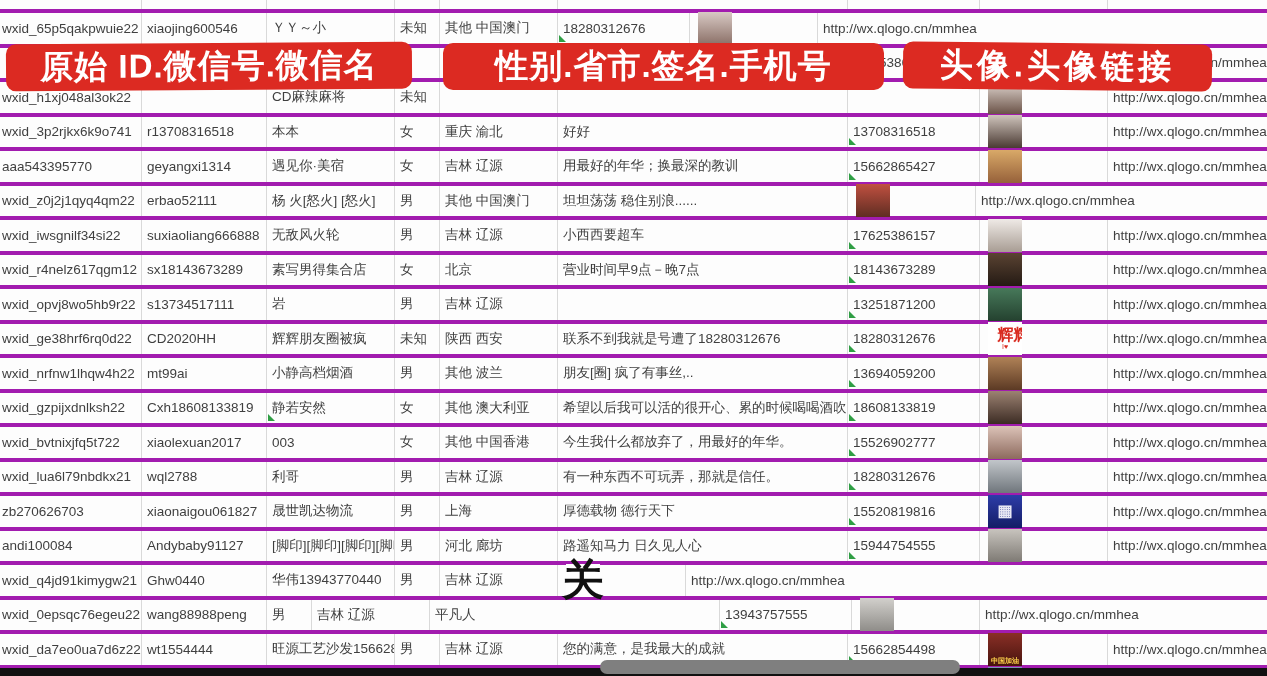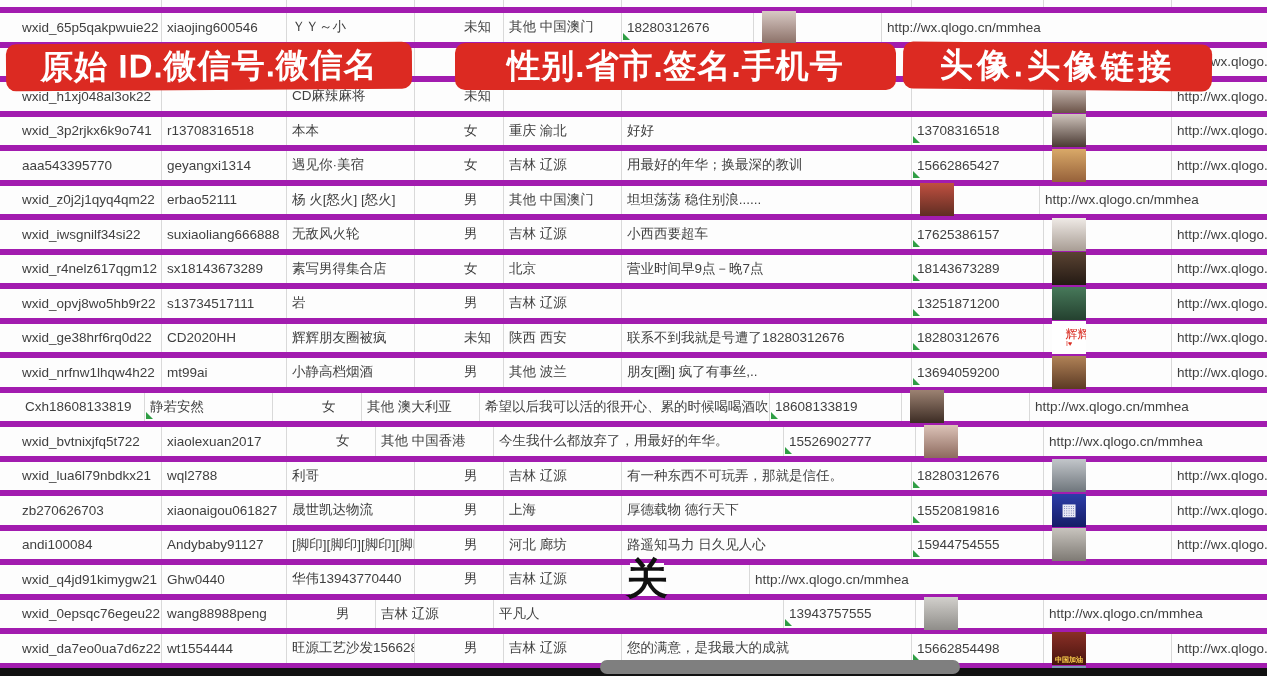--- a/index.html
+++ b/index.html
@@ -1,27 +1,27 @@
 <!DOCTYPE html>
 <html><head>
 <meta charset="utf-8">
 <style>
   html,body{margin:0;padding:0;}
   body{width:1267px;height:676px;overflow:hidden;background:#fff;
        font-family:"Liberation Sans",sans-serif;}
   .sheet{position:relative;width:1267px;height:676px;background:#fdfdfd;overflow:hidden;}
-  .row{display:flex;height:34.5px;box-sizing:border-box;border-bottom:6px solid #a21caf;position:relative;padding-left:20px;}
+  .row{display:flex;height:34.5px;box-sizing:border-box;border-bottom:4px solid #a21caf;position:relative;}
   .row.toprow{height:13px;}
   .cell{box-sizing:border-box;border-right:1px solid #d9d9d9;height:100%;
         display:flex;align-items:center;padding-left:5px;overflow:hidden;
         white-space:nowrap;font-size:13.5px;color:#3f3f3f;position:relative;flex-shrink:0;}
   .c1{width:142px;padding-left:2px;}
   .c2{width:125px;}
   .c3{width:128px;}
-  .c4{width:45px;margin-left:44px;}
+  .c4{width:45px;}
   .c5{width:118px;}
   .c6{width:290px;}
   .c7{width:132px;}
   .c8{width:128px;padding-left:8px;overflow:visible;}
   .c9{width:159px;border-right:none;}
   .tri{position:absolute;left:1px;bottom:2px;width:0;height:0;
        border-bottom:7px solid #2f9e44;border-right:7px solid transparent;}
   .avatar{width:34px;height:33px;flex-shrink:0;display:flex;flex-direction:column;
           align-items:center;justify-content:center;overflow:hidden;line-height:1;}
   .avatar.big{overflow:visible;background:#fff !important;z-index:3;}
@@ -329,21 +329,21 @@
         </div>
         <div class="cell c6">
           <span>联系不到我就是号遭了18280312676</span>
         </div>
         <div class="cell c7">
           <span>18280312676</span>
           <div class="tri"></div>
         </div>
         <div class="cell c8">
           <div class="avatar" style="background: linear-gradient(rgb(255, 255, 255), rgb(255, 255, 255));">
-            <span style="color: rgb(217, 43, 32); font-size: 12px; font-weight: normal; margin-left: 17px;">辉辉</span>
+            <span style="color: rgb(217, 43, 32); font-size: 16px; font-weight: bold; margin-left: 17px;">辉辉</span>
             <span style="color: rgb(217, 43, 32); font-size: 7px;">I♥</span>
           </div>
         </div>
         <div class="cell c9">
           <span>http://wx.qlogo.cn/mmhead</span>
         </div>
       </div>
       <div class="row">
         <div class="cell c1">
           <span>wxid_nrfnw1lhqw4h22</span>
@@ -368,20 +368,23 @@
           <div class="tri"></div>
         </div>
         <div class="cell c8">
           <div class="avatar" style="background: linear-gradient(rgb(176, 130, 87), rgb(92, 58, 36));"></div>
         </div>
         <div class="cell c9">
           <span>http://wx.qlogo.cn/mmhead</span>
         </div>
       </div>
       <div class="row">
+        <div class="cell c1">
+          <span>wxid_gzpijxdnlksh22</span>
+        </div>
         <div class="cell c2">
           <span>Cxh18608133819</span>
         </div>
         <div class="cell c3">
           <span>静若安然</span>
           <div class="tri"></div>
         </div>
         <div class="cell c4">
           <span>女</span>
         </div>
@@ -401,20 +404,23 @@
         <div class="cell c9">
           <span>http://wx.qlogo.cn/mmhead</span>
         </div>
       </div>
       <div class="row">
         <div class="cell c1">
           <span>wxid_bvtnixjfq5t722</span>
         </div>
         <div class="cell c2">
           <span>xiaolexuan2017</span>
+        </div>
+        <div class="cell c3">
+          <span>003</span>
         </div>
         <div class="cell c4">
           <span>女</span>
         </div>
         <div class="cell c5">
           <span>其他 中国香港</span>
         </div>
         <div class="cell c6">
           <span>今生我什么都放弃了，用最好的年华。</span>
         </div>
@@ -630,18 +636,18 @@
         <div class="cell c8">
           <div class="avatar" style="background: linear-gradient(rgb(125, 151, 181), rgb(68, 89, 122));"></div>
         </div>
         <div class="cell c9">
           <span></span>
         </div>
       </div>
     </div>
 
   <div class="banner" style="left:6px;width:406px;transform:rotate(-0.4deg);">原始 ID.微信号.微信名</div>
-  <div class="banner" style="left:455px;width:441px;">性别.省市.签名.手机号</div>
+  <div class="banner" style="left:443px;width:441px;">性别.省市.签名.手机号</div>
   <div class="banner" style="left:903px;width:309px;transform:rotate(0.6deg);letter-spacing:4px;">头像.头像链接</div>
 
   <div class="pill"></div>
   <div class="bottombar"></div>
 </div>
 
 </body></html>

